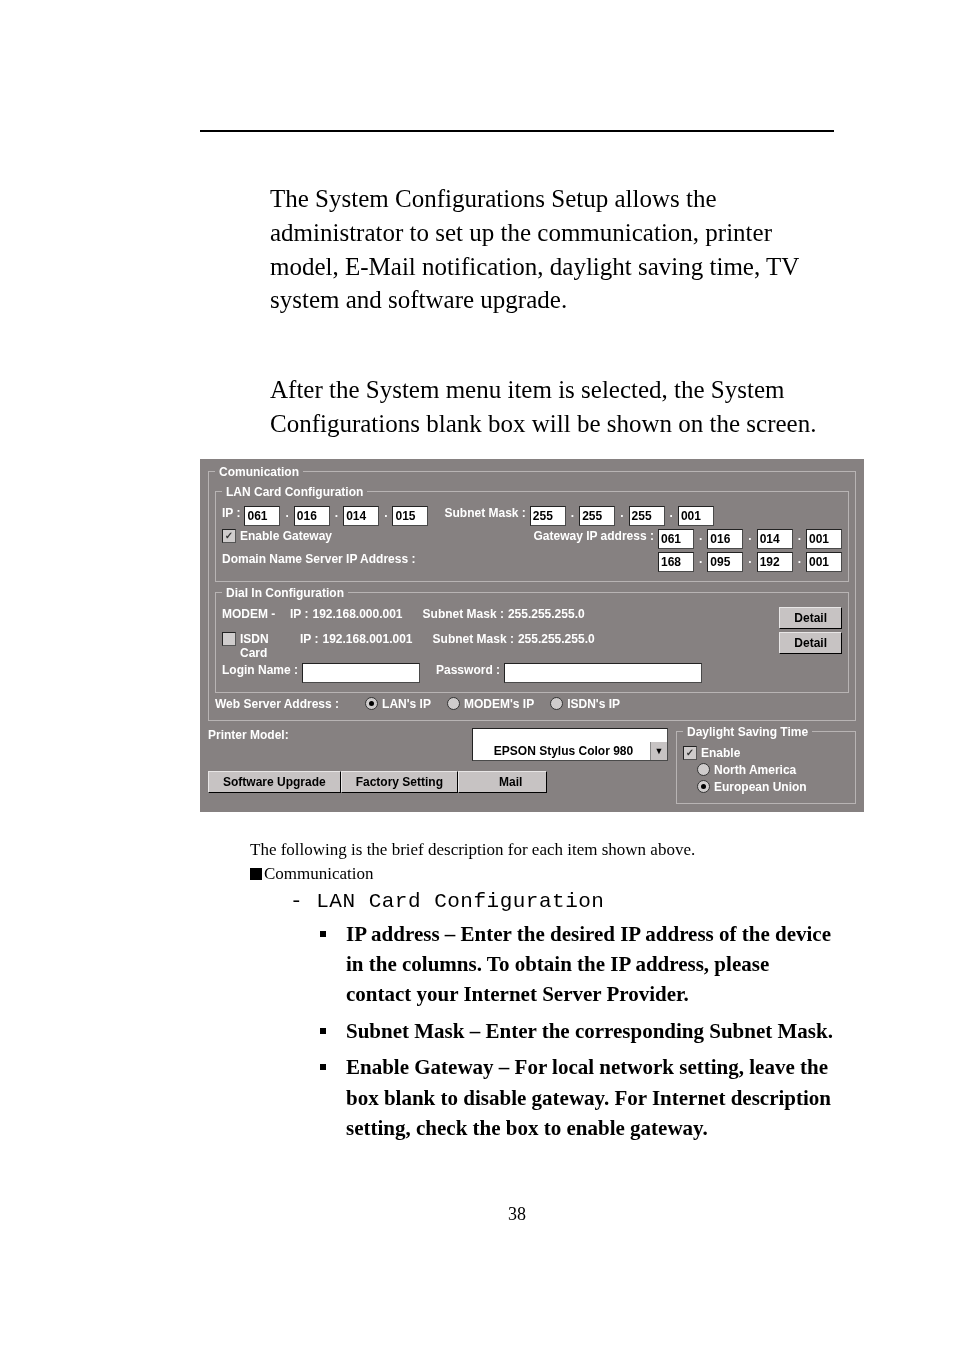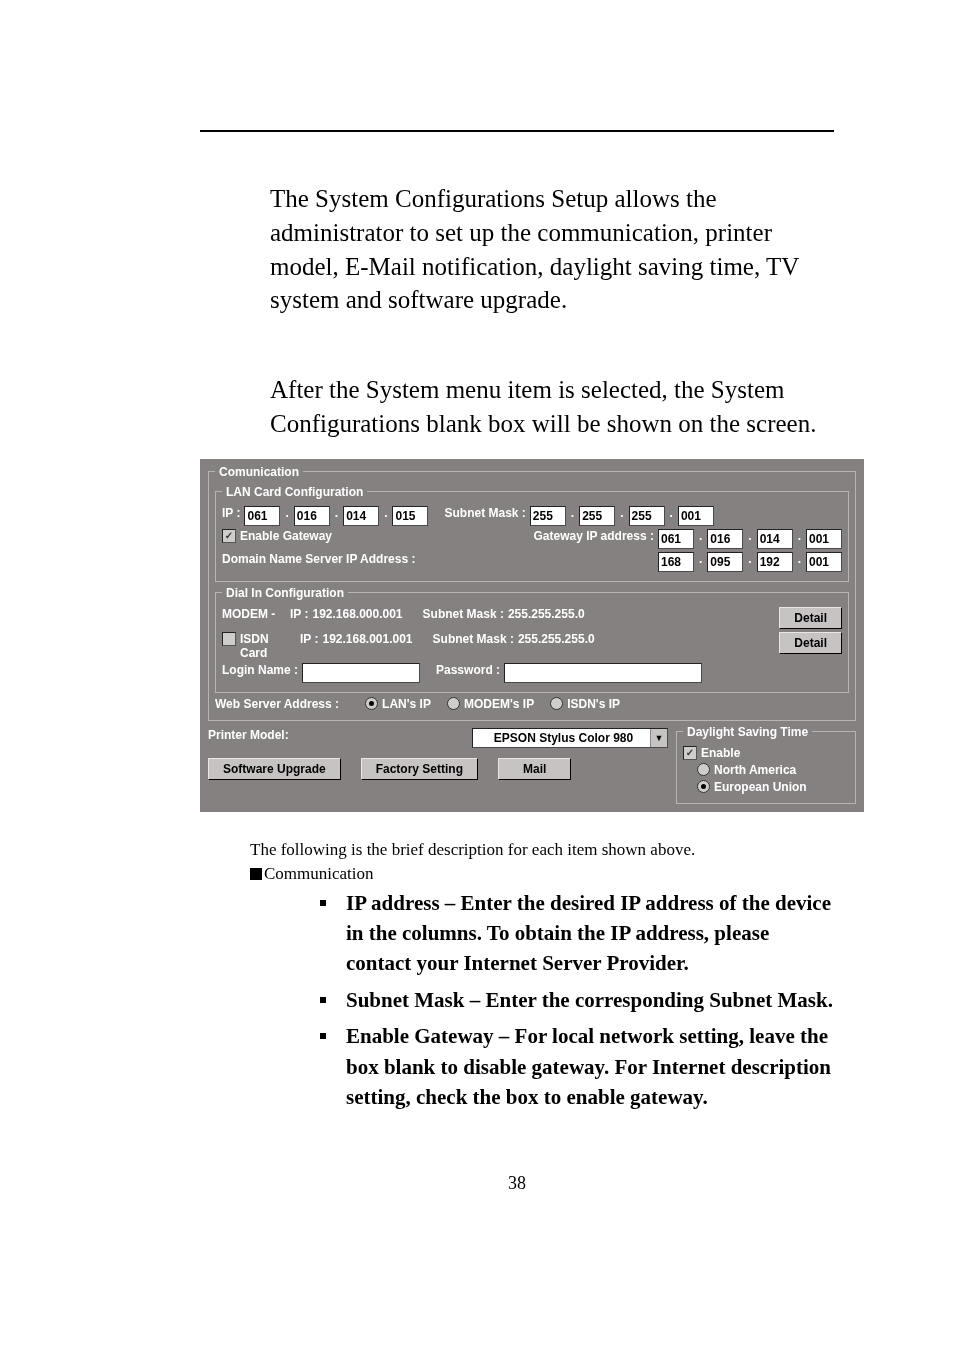--- a/index.html
+++ b/index.html
@@ -122,21 +122,21 @@
     padding: 1px 3px;
     font-family: Arial, sans-serif;
     font-size: 12px;
   }
   .select {
     display: inline-flex; align-items: center;
     background: #fff; color: #000;
     border: 1px solid #4a4a4a;
     border-top-color: #222; border-left-color: #222;
     height: 18px;
-    padding: 0 0 0 4px;
+    padding: 13px 0 0 4px;
     margin-left: 34px;
   }
   .select .arrow {
     width: 16px; height: 18px;
     background: #c7c3c3;
     border-left: 1px solid #888;
     display: flex; align-items:center; justify-content:center;
     font-size: 9px; color:#000;
   }
   .two-col {
@@ -305,24 +305,24 @@
     <div class="two-col">
       <div class="left-col">
         <div class="row">
           <span class="lbl">Printer Model:</span>
           <span style="flex:1"></span>
           <span class="select" style="width:190px">
             <span style="flex:1;text-align:center">EPSON Stylus Color 980</span>
             <span class="arrow">▼</span>
           </span>
         </div>
-        <div class="row" style="margin-top:10px;gap:20px">
+        <div class="row" style="margin-top:10px;gap:0">
           <span class="btn">Software Upgrade</span>
           <span class="btn">Factory Setting</span>
-          <span class="btn" style="padding-left:24px;padding-right:24px">Mail</span>
+          <span class="btn" style="padding-left:40px;padding-right:24px">Mail</span>
         </div>
       </div>
       <div class="right-col">
         <fieldset style="margin:0">
           <legend>Daylight Saving Time</legend>
           <div class="row">
             <span class="cb">✓</span>
             <span class="lbl">Enable</span>
           </div>
           <div class="row" style="margin-left:14px">
@@ -338,20 +338,23 @@
         </fieldset>
       </div>
     </div>
 
   </div>
 
   <div class="desc-line">The following is the brief description for each item shown above.</div>
   <div class="desc-line">
     <span class="bullet-sq"></span><span>Communication</span>
   </div>
+  <div class="sub-title">
+    <span>- </span><span>LAN Card Configuration</span>
+  </div>
   <ul class="sub-list">
     <li>IP address – Enter the desired IP address of the device in the columns. To obtain the IP address, please contact your Internet Server Provider.</li>
     <li>Subnet Mask – Enter the corresponding Subnet Mask.</li>
     <li>Enable Gateway – For local network setting, leave the box blank to disable gateway. For Internet description setting, check the box to enable gateway.</li>
   </ul>
 
   <div class="page-num">38</div>
 </div>
 
 </body></html>

